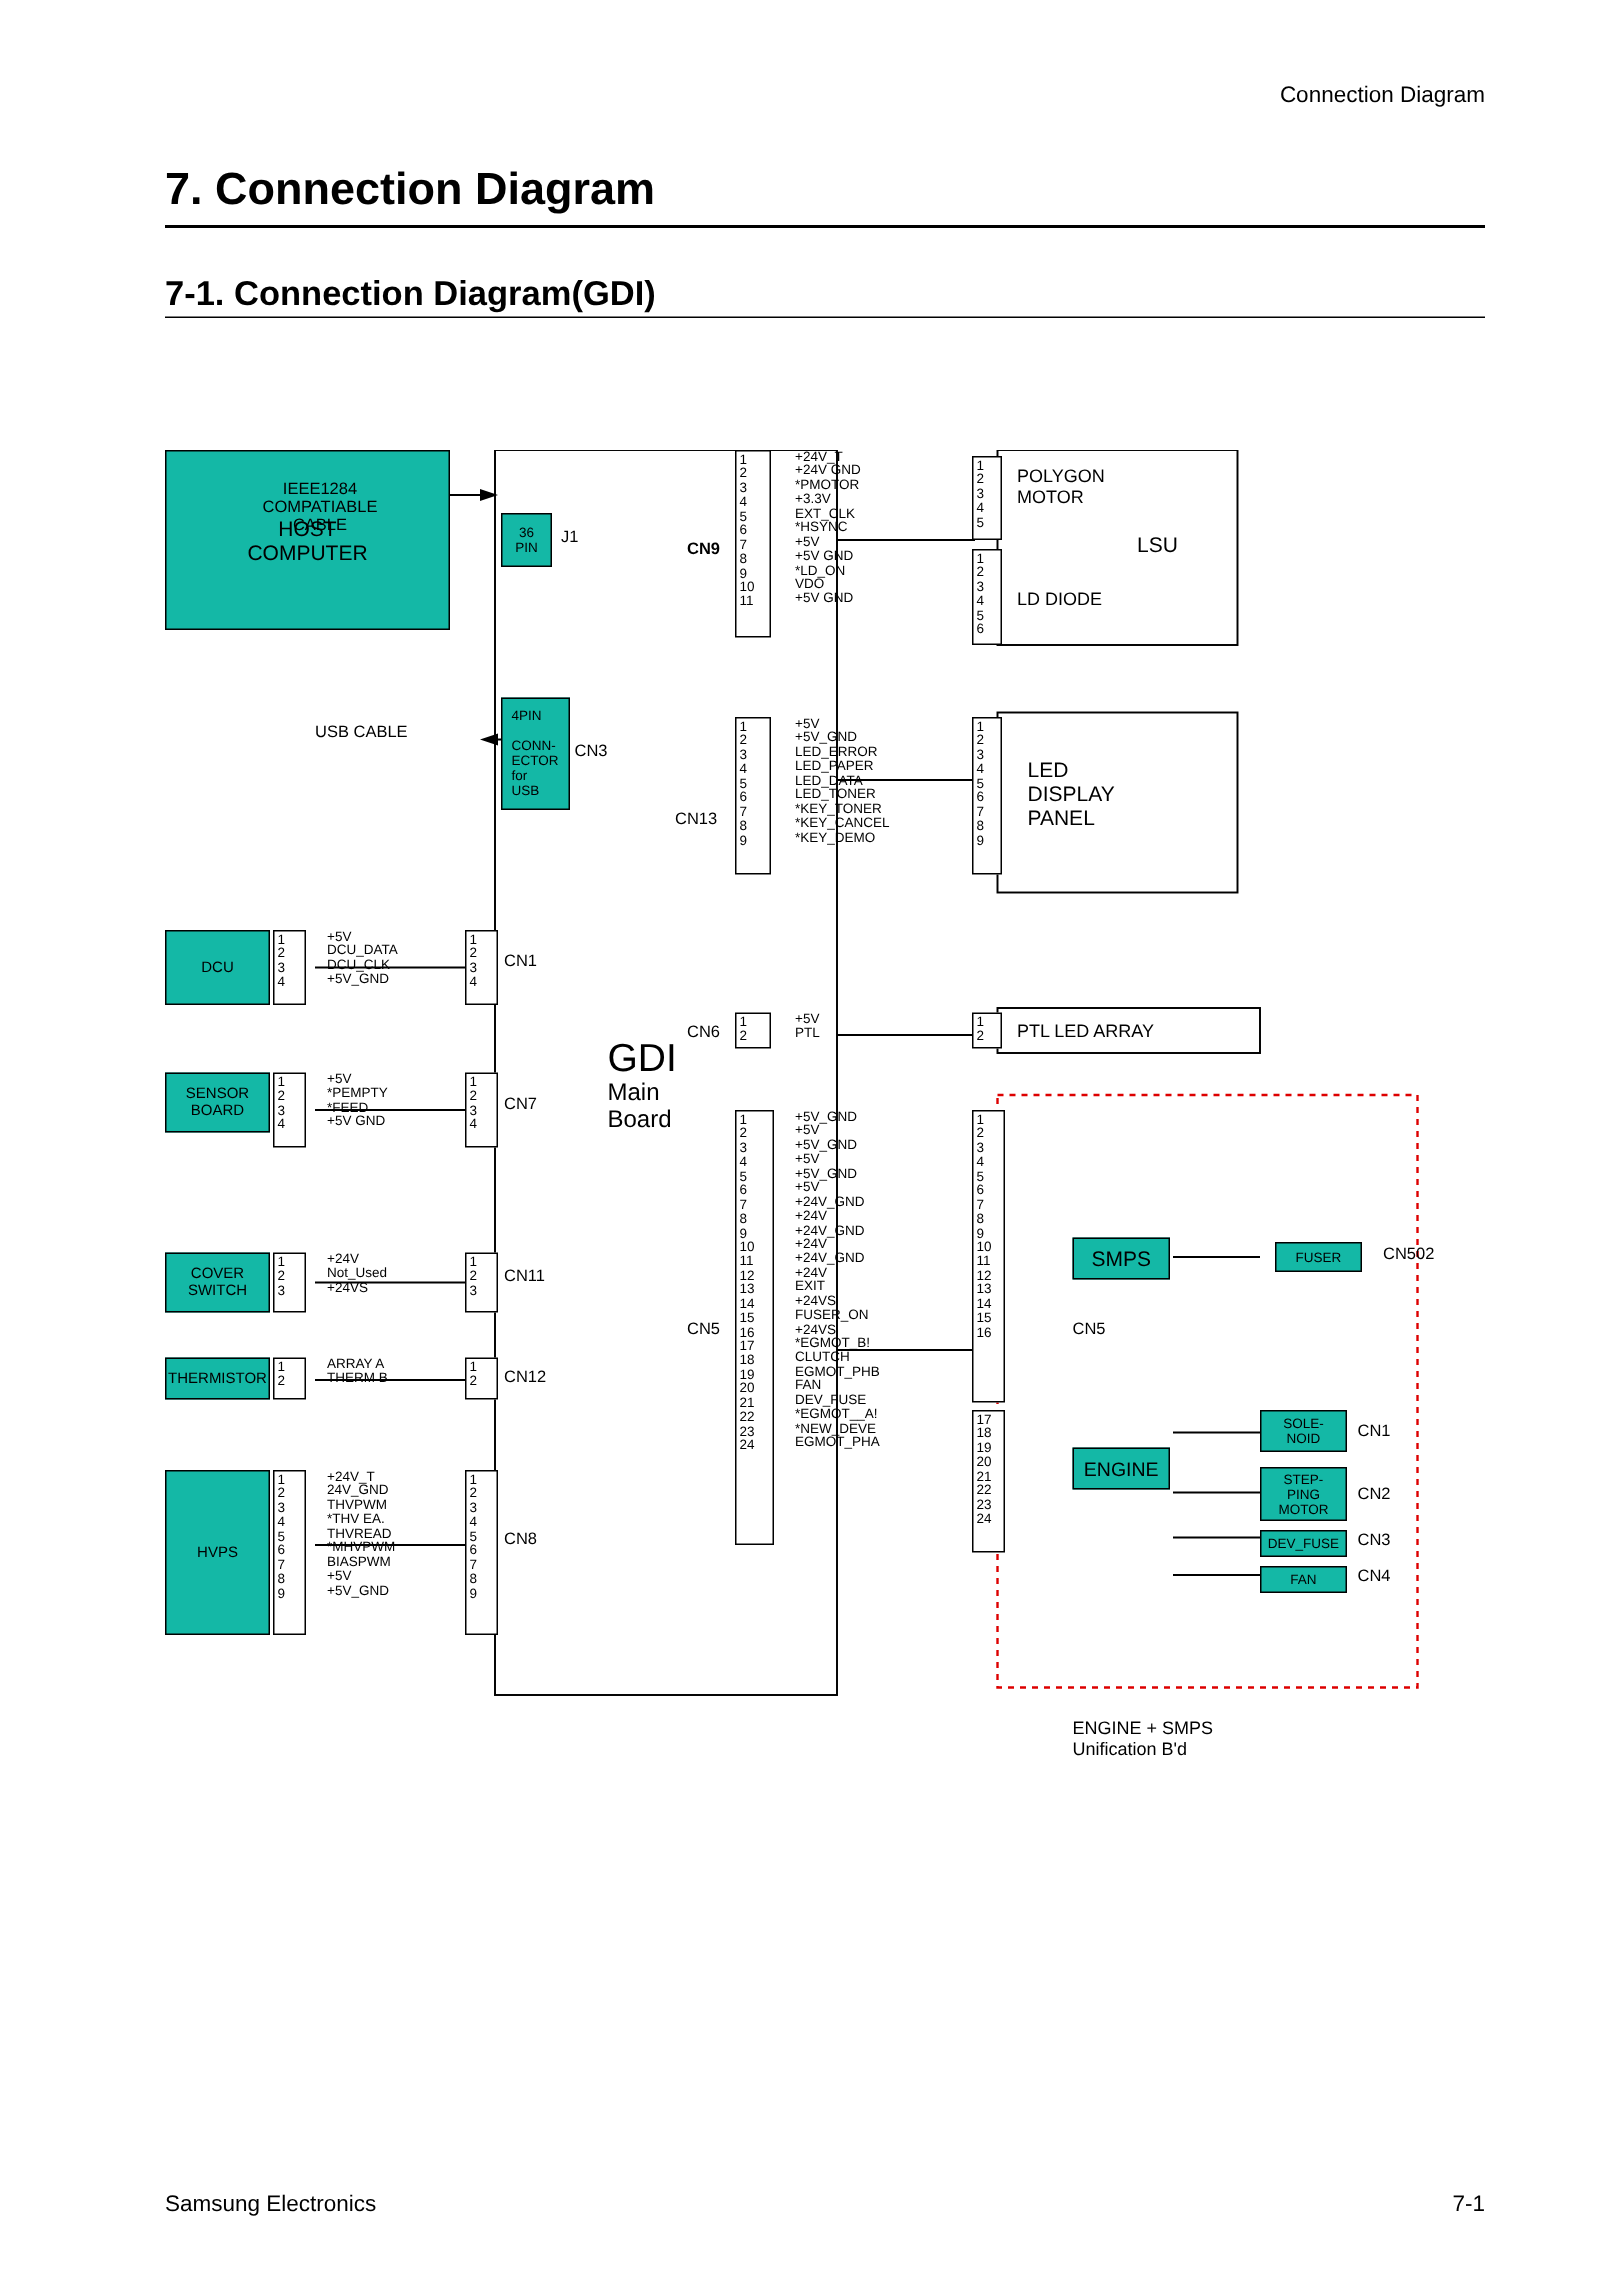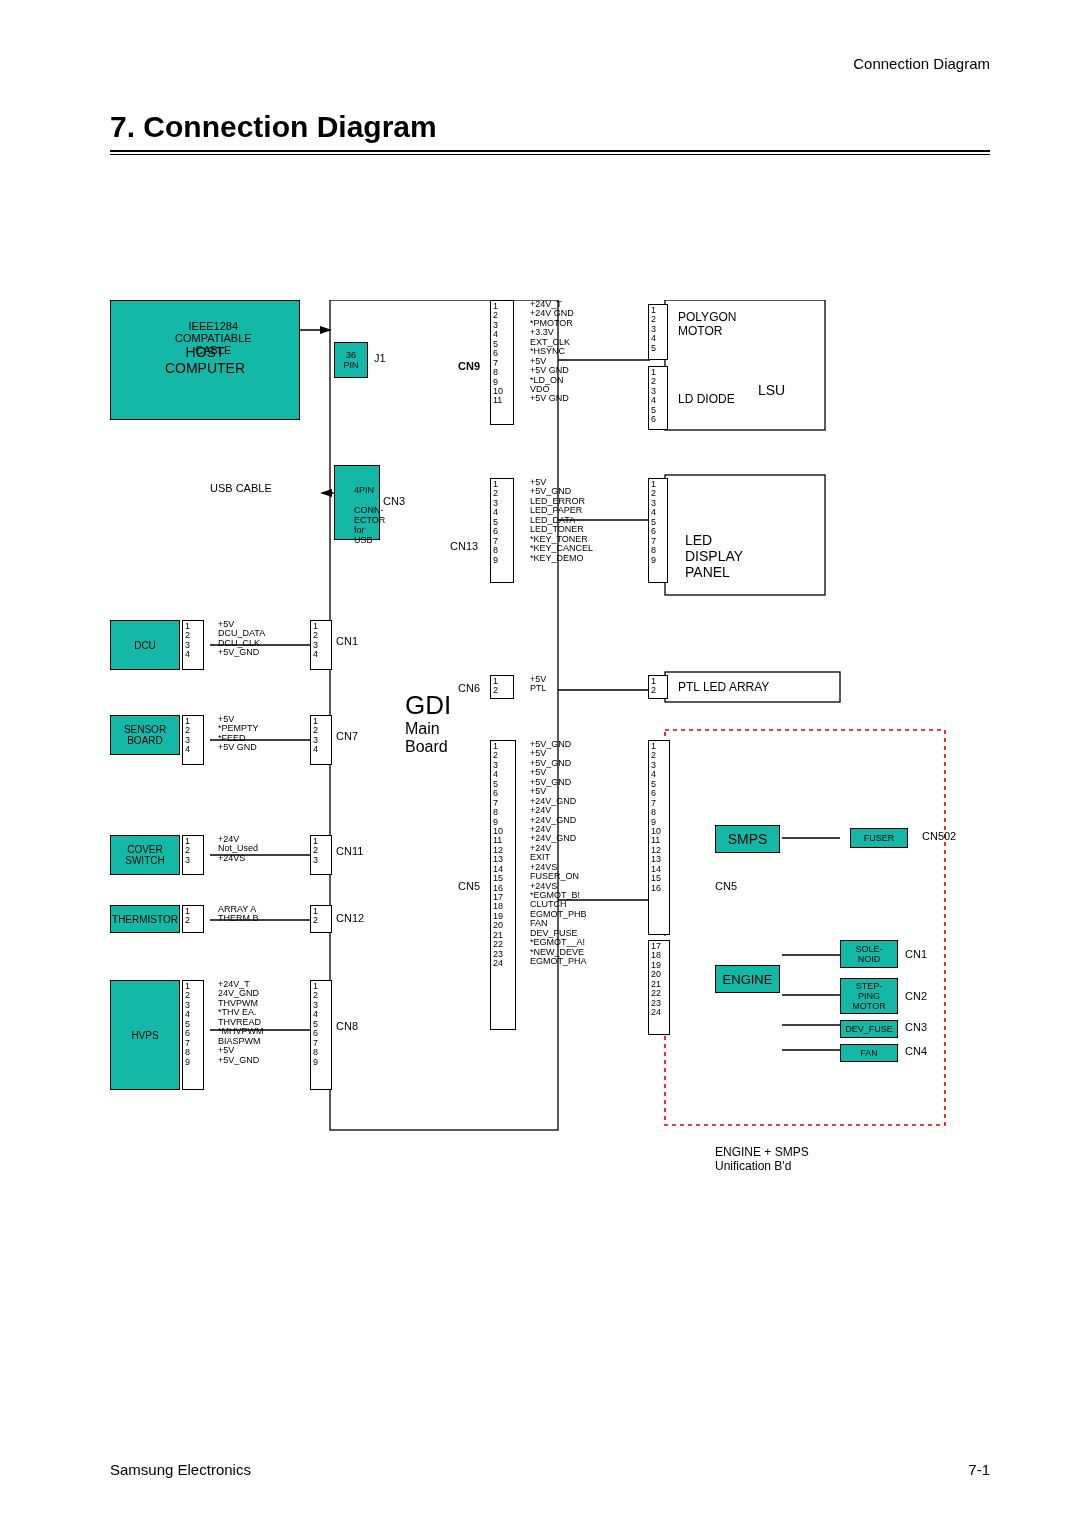--- a/index.html
+++ b/index.html
@@ -59,35 +59,36 @@
     position: absolute;
     border: 1px solid #000;
     font-size: 9px;
     line-height: 1.05;
     background: #fff;
   }
   .pincol { position: absolute; left: 2px; top: 1px; white-space: pre; }
   .sigcol { position: absolute; font-size: 9px; line-height: 1.05; white-space: pre; text-align: left; }
   .lbl { position: absolute; font-size: 11px; white-space: nowrap; }
   .lbl12 { position: absolute; font-size: 12px; white-space: nowrap; }
-  .lbl14 { position: absolute; font-size: 14px; white-space: nowrap; margin-top: 27px; }
+  .lbl14 { position: absolute; font-size: 14px; white-space: nowrap; }
   
   .wires { position: absolute; left: 0; top: 0; width: 880px; height: 1100px; }
   .wires line, .wires polyline, .wires rect { stroke: #000; stroke-width: 1.3; fill: none; }
   .wires .dash { stroke: #d00; stroke-dasharray: 4 4; stroke-width: 1.6; }
   .wires .arrow { fill: #000; }
 </style>
 </head>
 <body>
 
 <div class="running-head">Connection Diagram</div>
 
 <div class="page">
   <h1>7. Connection Diagram</h1>
   <hr class="headrule">
+  <h2>7-1. Connection Diagram(GDI)</h2>
   <hr class="subrule">
 </div>
 
 <div class="diagram">
 
   <svg class="wires" viewBox="0 0 880 1100">
 
     <rect x="220" y="0" width="228" height="830"></rect>
 
     <polyline points="145,80 145,30 210,30"></polyline>
@@ -126,21 +127,21 @@
 COMPUTER</div>
   <div class="lbl sm" style="left:65px;top:20px;white-space:pre;text-align:center;">IEEE1284
 COMPATIABLE
 CABLE</div>
   <div class="lbl sm" style="left:100px;top:182px;">USB CABLE</div>
 
   <div class="blk sm" style="left:224px;top:42px;width:34px;height:36px;white-space:pre;font-size:9px;">36
 PIN</div>
   <div class="lbl" style="left:264px;top:52px;">J1</div>
 
-  <div class="blk sm" style="left:224px;top:165px;width:46px;height:75px;white-space:pre;font-size:9px;text-align:left;padding:19px;justify-content:flex-start;align-items:flex-start;">4PIN
+  <div class="blk sm" style="left:224px;top:165px;width:46px;height:75px;white-space:pre;font-size:9px;text-align:left;padding:6px;justify-content:flex-start;align-items:flex-start;">4PIN
 
 CONN-
 ECTOR
 for
 USB</div>
   <div class="lbl" style="left:273px;top:195px;">CN3</div>
 
   <div class="blk sm" style="left:0;top:320px;width:70px;height:50px;">DCU</div>
   <div class="pinbox" style="left:72px;top:320px;width:22px;height:50px;">
       <div class="pincol">1

